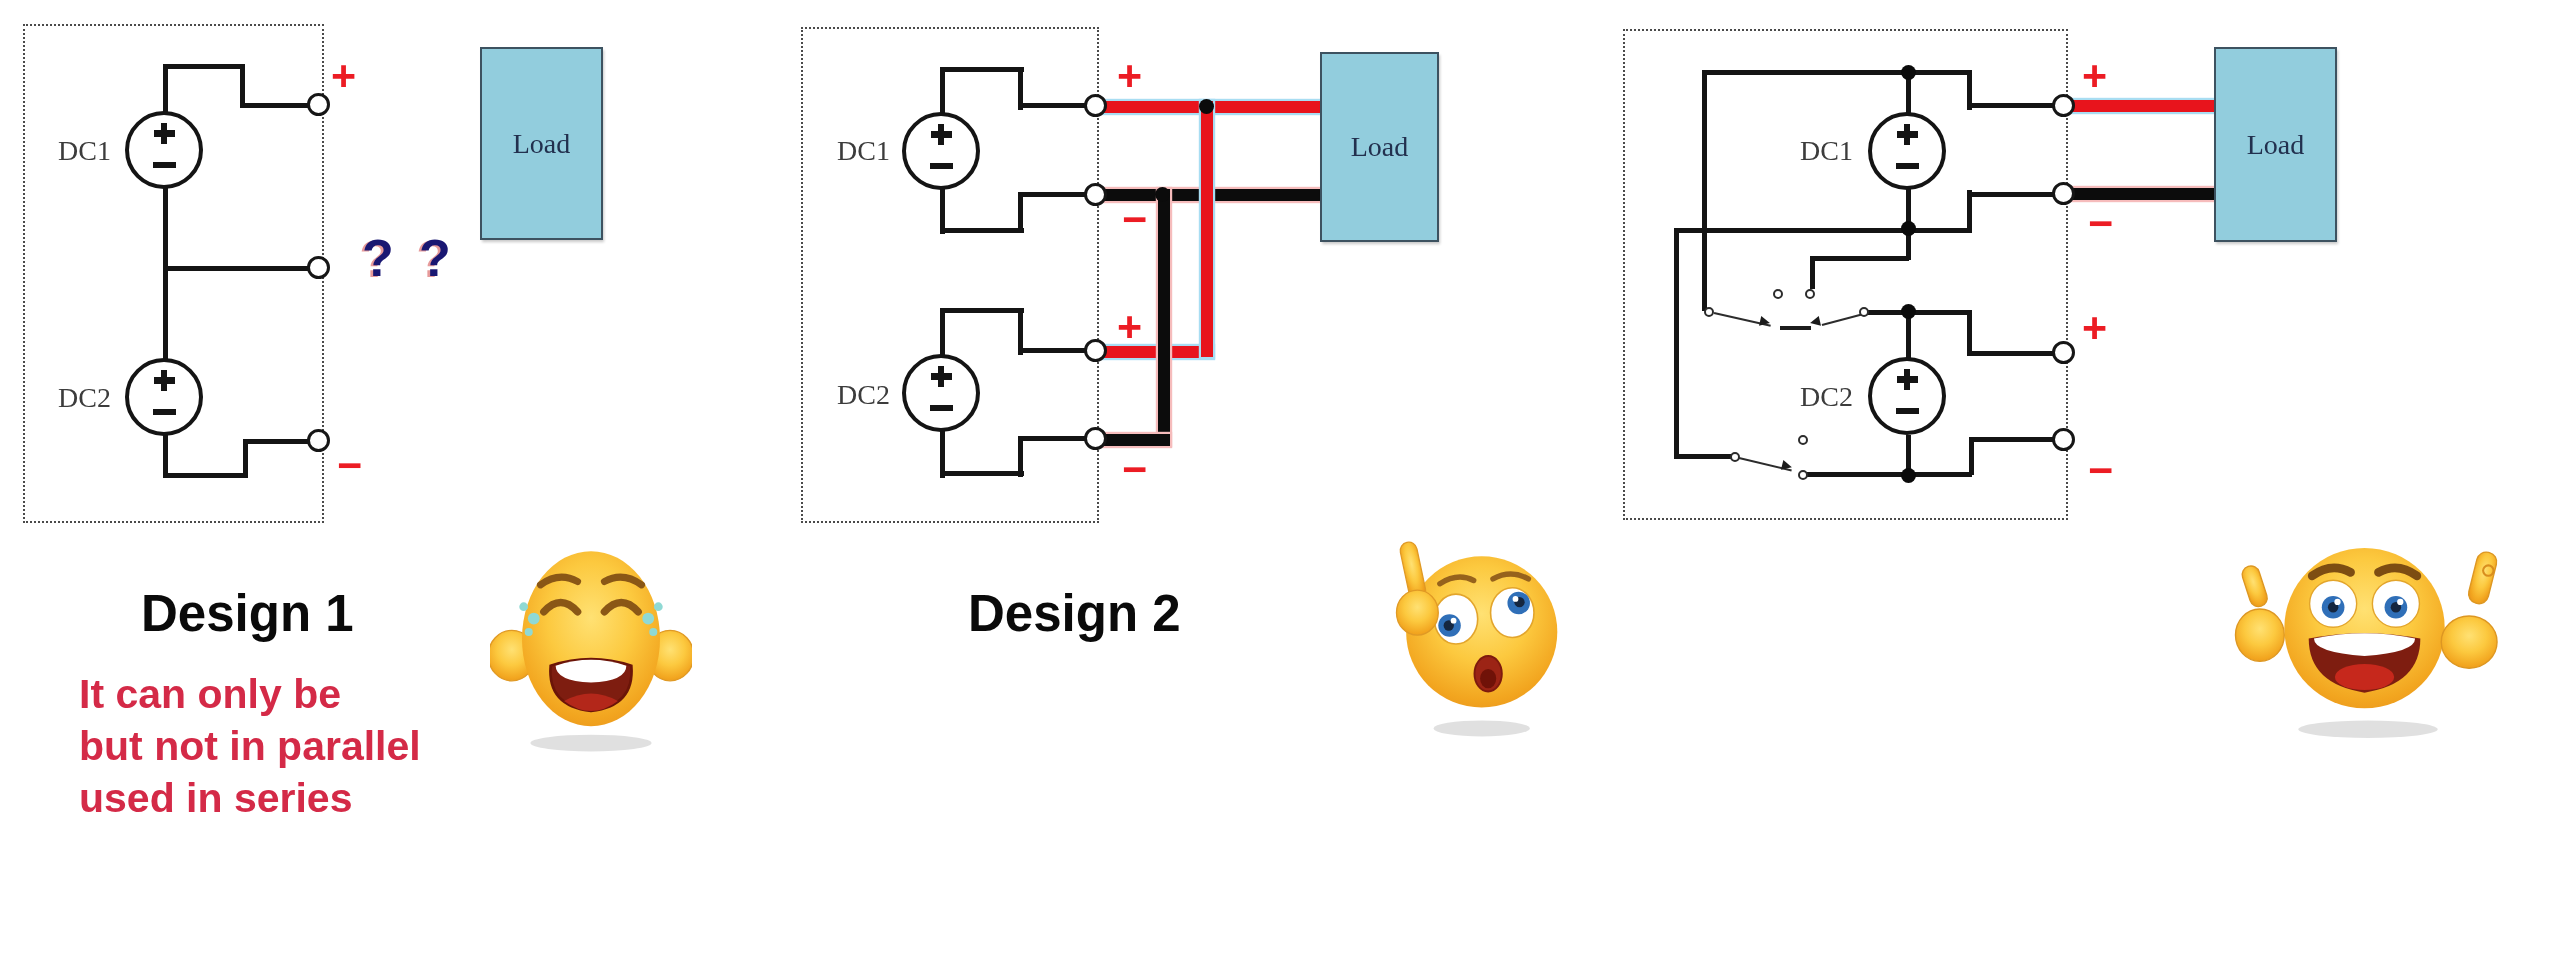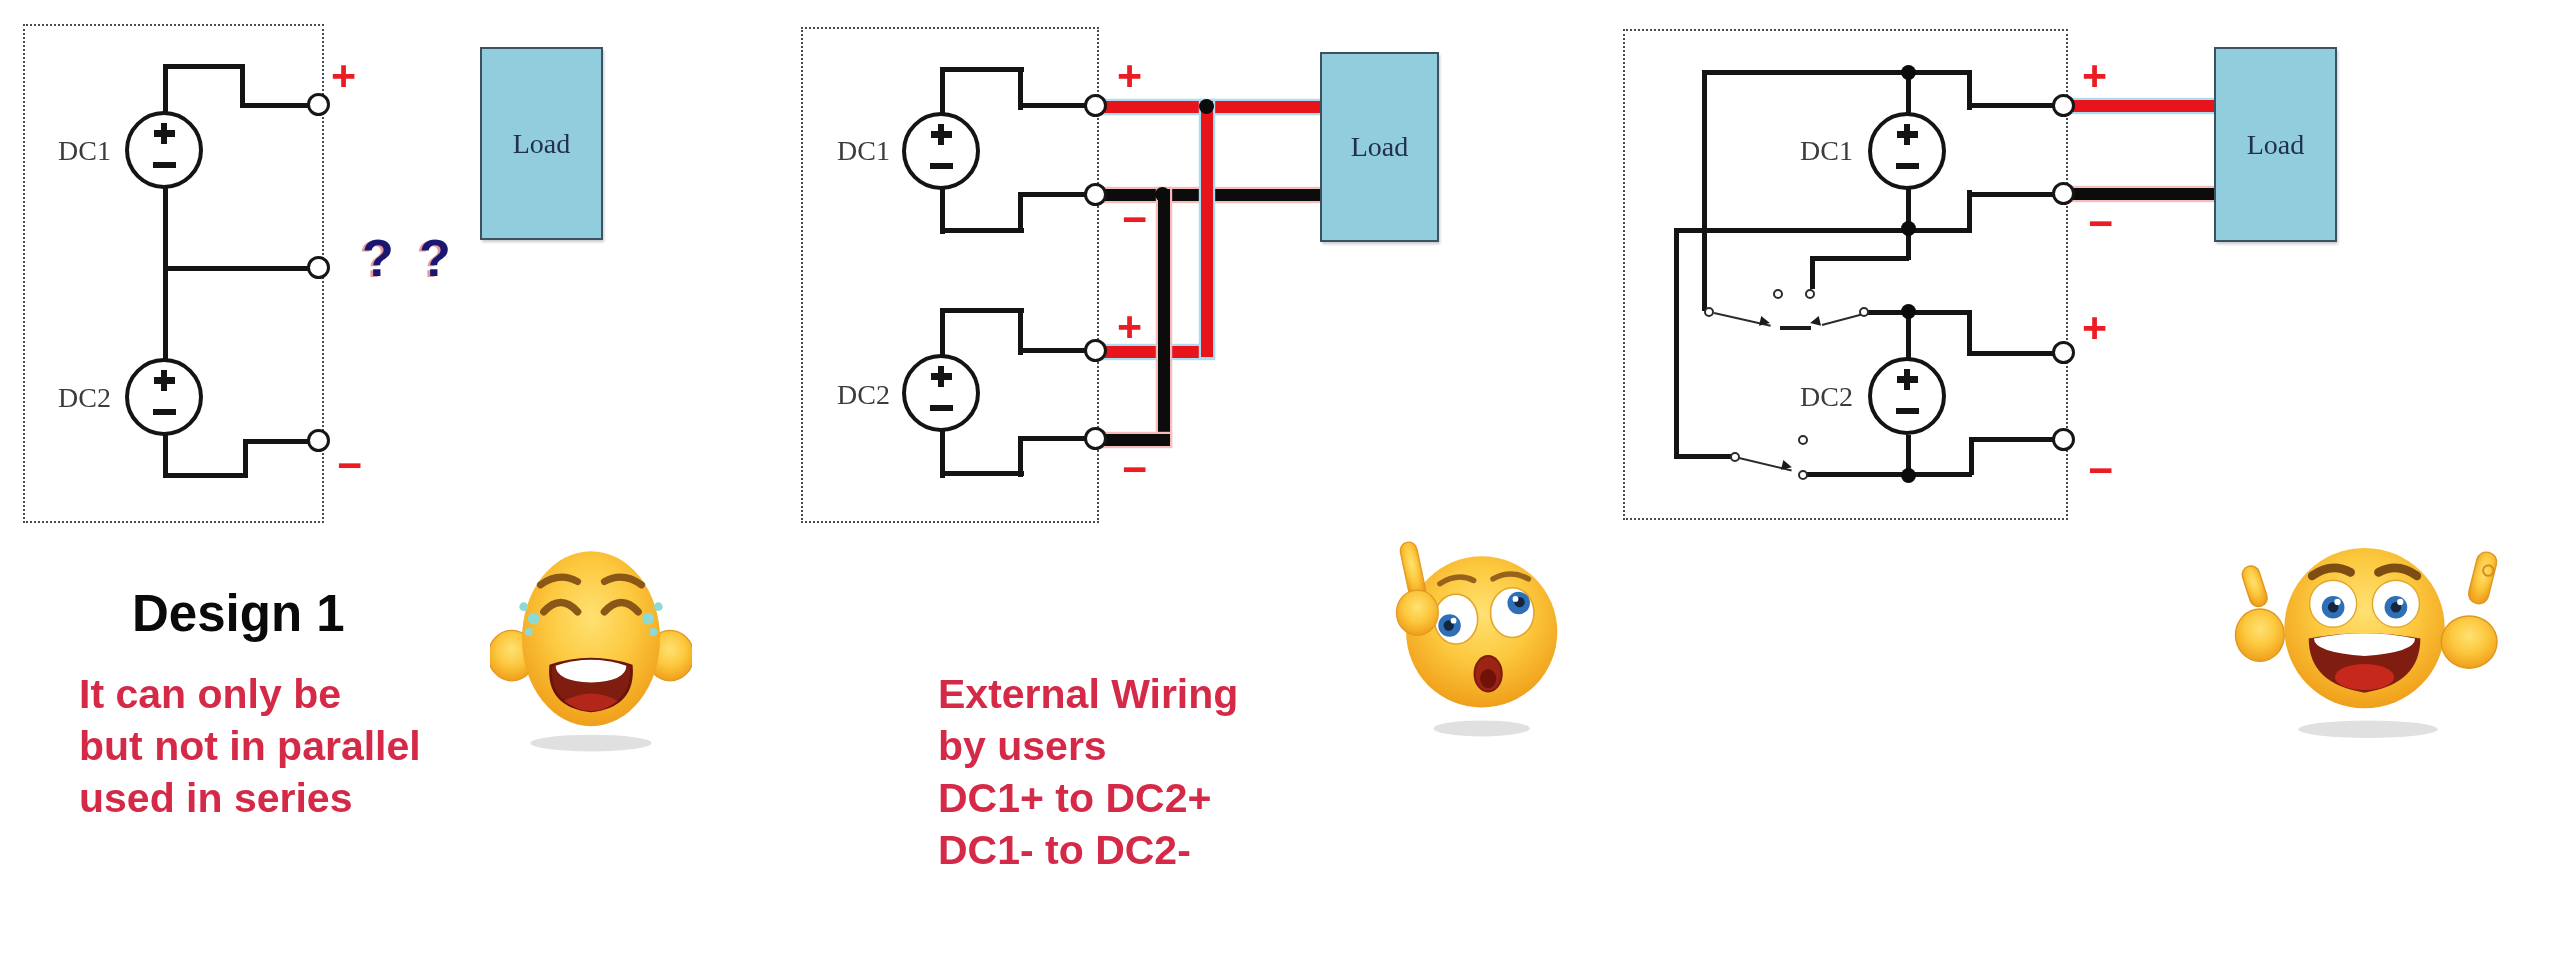--- a/index.html
+++ b/index.html
@@ -72,21 +72,21 @@
     <div class="term" style="left:307px;top:429px"></div>
     <div class="plab" style="left:331px;top:54px">+</div>
     <div class="plab" style="left:337px;top:444px">−</div>
 
     <div class="qm" style="left:362px;top:232px">? ?</div>
 
     <div class="load" style="left:480px;top:47px;width:119px;height:189px">
       <span>Load</span>
     </div>
 
-    <div class="title" style="left:132px;top:587px">Design 1</div>
+    <div class="title" style="left:141px;top:587px">Design 1</div>
     <div class="note" style="left:79px;top:668px">
       <div>It can only be</div>
       <div>but not in parallel</div>
       <div>used in series</div>
     </div>
 
     <div class="emoji" style="left:490px;top:531px;width:202px">
       <svg viewBox="0 0 120 132" width="202">
         <defs>
           <radialGradient id="g1" cx="50%" cy="38%" r="70%">
@@ -166,26 +166,21 @@
     <div class="term" style="left:301px;top:427px"></div>
     <div class="plab" style="left:334px;top:54px">+</div>
     <div class="plab" style="left:339px;top:198px">−</div>
     <div class="plab" style="left:334px;top:305px">+</div>
     <div class="plab" style="left:339px;top:448px">−</div>
 
     <div class="load" style="left:537px;top:52px;width:115px;height:186px">
       <span>Load</span>
     </div>
 
-    <div class="note" style="left:155px;top:668px">
-      <div>External Wiring</div>
-      <div>by users</div>
-      <div>DC1+ to DC2+</div>
-      <div>DC1- to DC2-</div>
-    </div>
+    <div class="title" style="left:185px;top:587px">Design 2</div>
 
     <div class="emoji" style="left:599px;top:529px;width:193px">
       <svg viewBox="0 0 120 132" width="193">
         <defs>
           <radialGradient id="g2" cx="50%" cy="38%" r="70%">
             <stop offset="0%" stop-color="#ffe173"></stop>
               <stop offset="45%" stop-color="#fcc93f"></stop>
             <stop offset="82%" stop-color="#f2a51f"></stop>
               <stop offset="100%" stop-color="#e8931c"></stop>
           </radialGradient>

